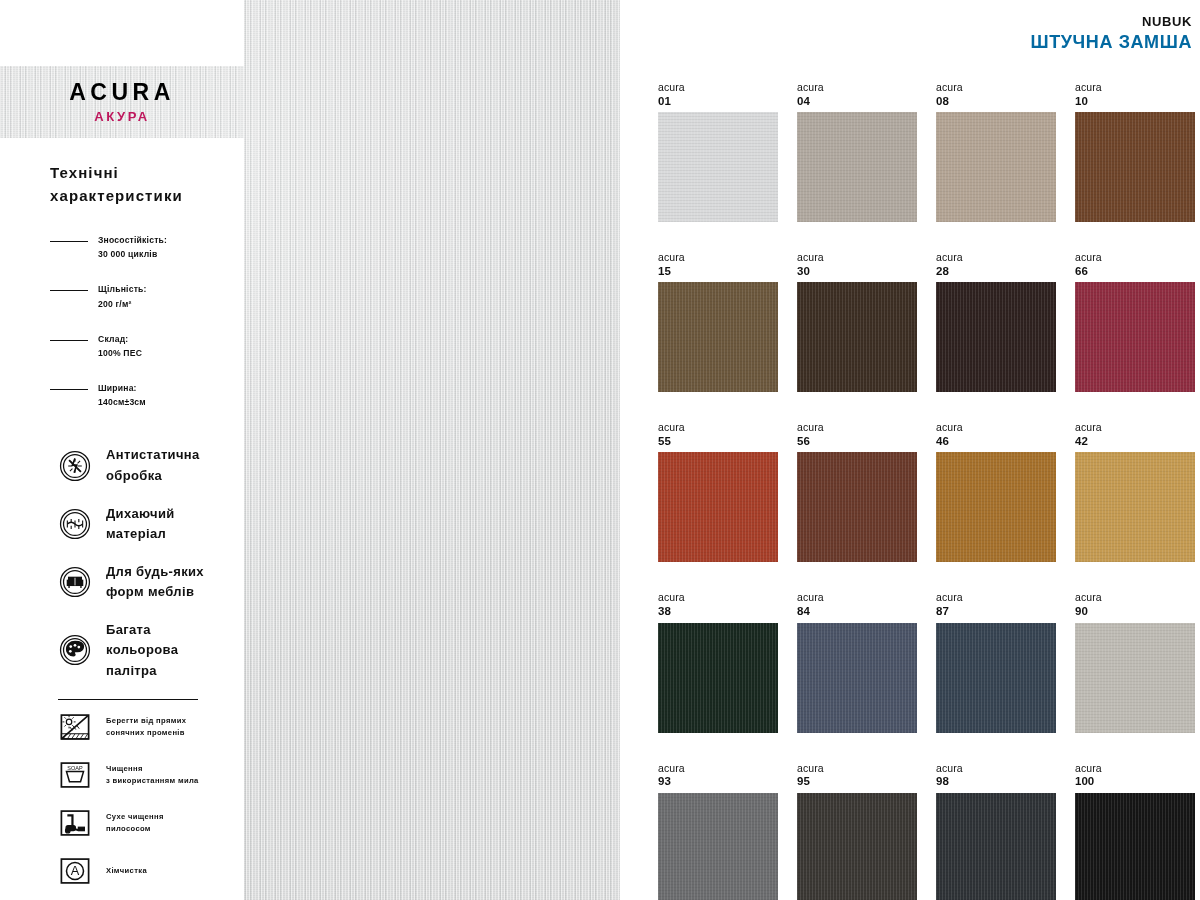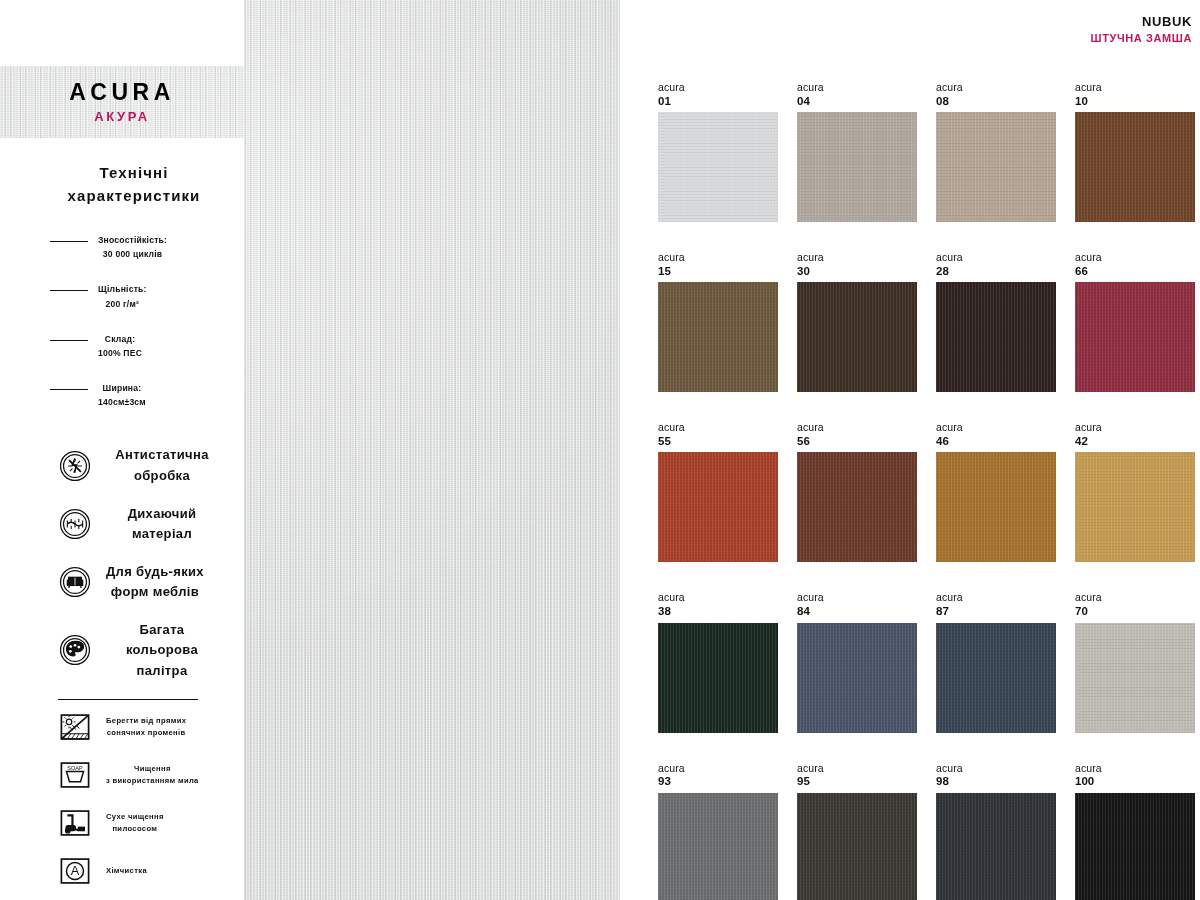--- a/index.html
+++ b/index.html
@@ -39,21 +39,21 @@
   .brand-name {
     font-size: 23px; font-weight: bold; letter-spacing: 4.5px; color: #000;
     line-height: 1.05;
   }
   .brand-sub {
     font-size: 13px; font-weight: bold; letter-spacing: 2.6px; color: #be185d;
     margin-top: 4px;
   }
 
   
-  .spec-inner { padding: 24px 26px 0 50px; text-align: center; }
+  .spec-inner { padding: 24px 26px 0 50px; }
   .spec-title {
     font-size: 15px; font-weight: bold; color: #111; line-height: 1.5;
     letter-spacing: 1.1px; margin-bottom: 26px;
   }
   .spec-row { display: flex; align-items: flex-start; margin-bottom: 21px; }
   .spec-rule {
     width: 38px; height: 0; border-top: 1.4px solid #111;
     margin-top: 8px; margin-right: 10px; flex: none;
   }
   .spec-text { font-size: 8.6px; font-weight: bold; color: #111; line-height: 1.65; letter-spacing: .2px; }
@@ -72,21 +72,21 @@
   .care-label { font-size: 7.6px; font-weight: bold; color: #111; line-height: 1.55; letter-spacing: .35px; }
 
   
   .right {
     position: absolute; left: 620px; top: 0; width: 580px; height: 675px; background: #ffffff;
   }
   .right-header {
     position: absolute; right: 8px; top: 14px; text-align: right;
   }
   .hdr-1 { font-size: 13px; font-weight: bold; letter-spacing: .6px; color: #111; }
-  .hdr-2 { font-size: 11px; font-weight: bold; letter-spacing: .6px; color: #be185d; margin-top: 3px; }
+  .hdr-2 { font-size: 18px; font-weight: bold; letter-spacing: .6px; color: #0369a1; margin-top: 3px; }
 
   .grid {
     position: absolute; left: 38px; top: 82px; width: 525px;
     display: grid; grid-template-columns: repeat(4, 120px); gap: 30px 19px;
   }
   .cell { width: 120px; }
   .cell-brand { font-size: 10.5px; color: #111; line-height: 1.12; letter-spacing: .1px; }
   .cell-code { font-size: 11.5px; font-weight: bold; color: #111; line-height: 1.25; margin-bottom: 4px; }
   .cell-swatch {
     width: 120px; height: 110px;
@@ -318,21 +318,21 @@
           <div class="cell-code">84</div>
           <div class="cell-swatch" style="background-color:#4a5366"></div>
         </div>
         <div class="cell">
           <div class="cell-brand">acura</div>
           <div class="cell-code">87</div>
           <div class="cell-swatch" style="background-color:#364351"></div>
         </div>
         <div class="cell">
           <div class="cell-brand">acura</div>
-          <div class="cell-code">70</div>
+          <div class="cell-code">90</div>
           <div class="cell-swatch" style="background-color:#bebbb4"></div>
         </div>
         <div class="cell">
           <div class="cell-brand">acura</div>
           <div class="cell-code">93</div>
           <div class="cell-swatch" style="background-color:#6b6c6e"></div>
         </div>
         <div class="cell">
           <div class="cell-brand">acura</div>
           <div class="cell-code">95</div>

